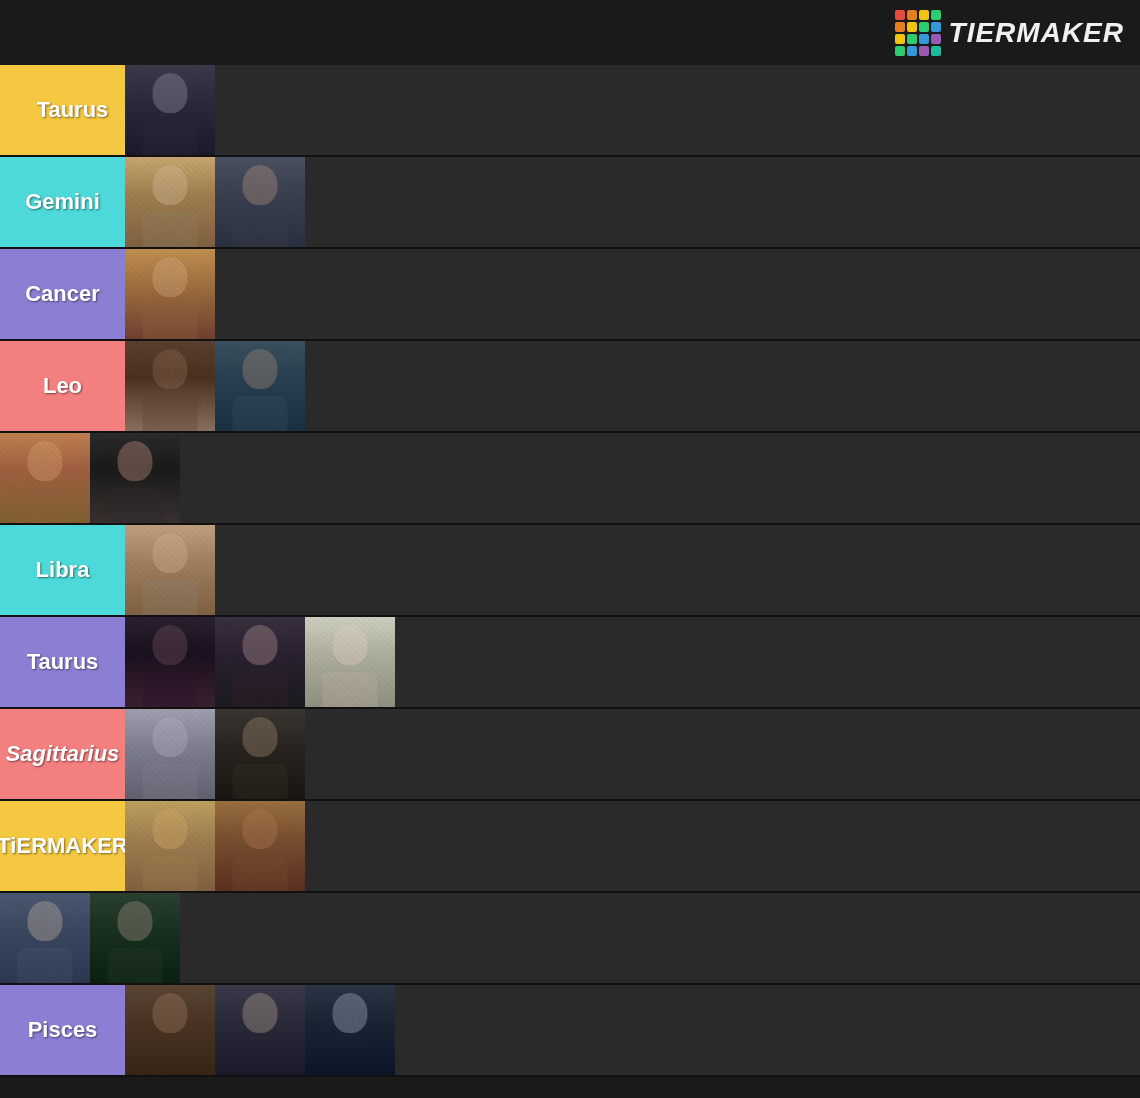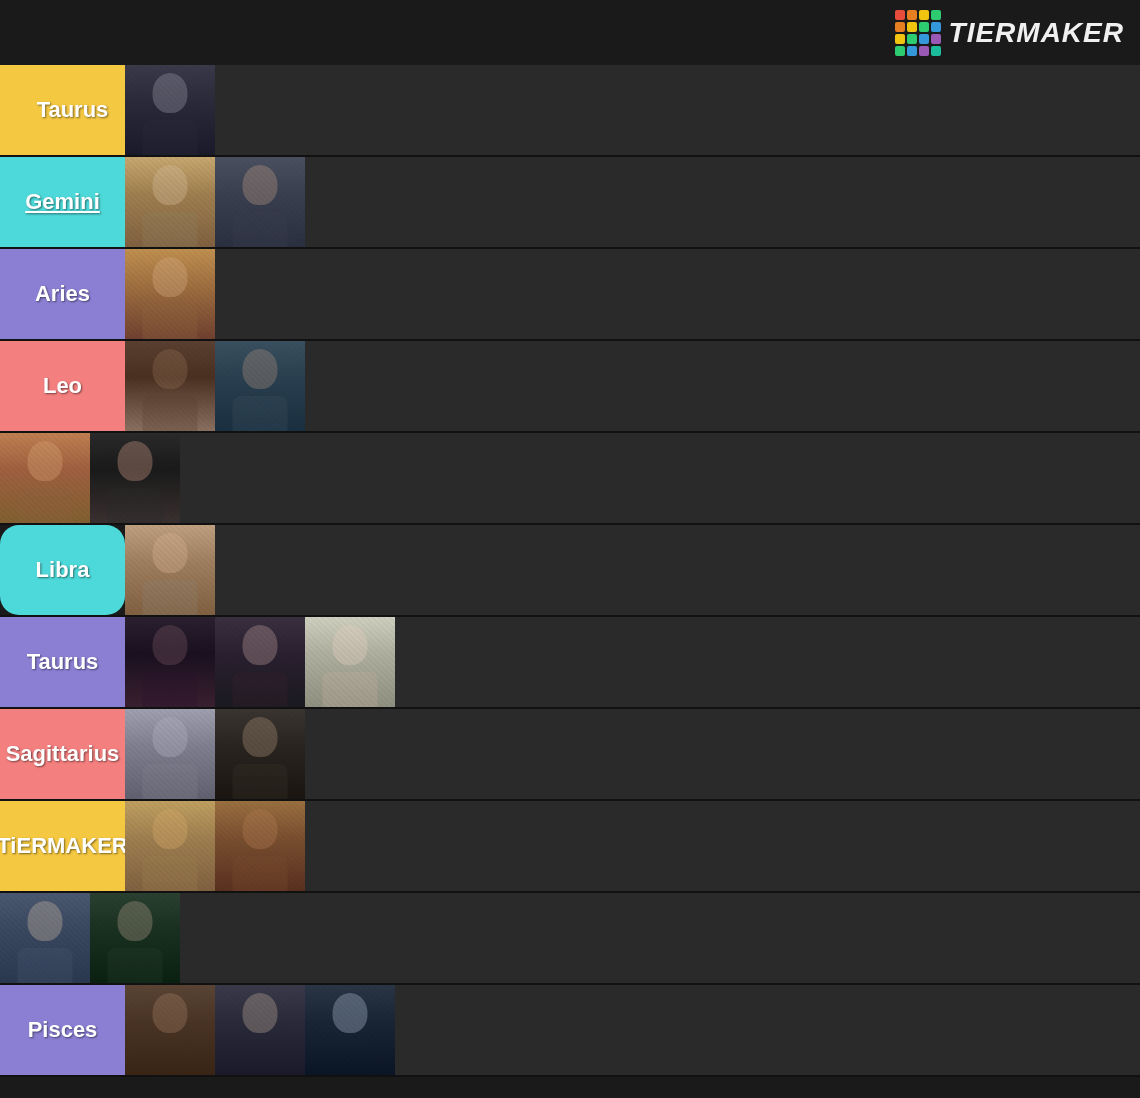--- a/index.html
+++ b/index.html
@@ -91,27 +91,27 @@
     .person-img {
       width: 90px;
       height: 90px;
       position: relative;
       overflow: hidden;
     }
 
     
     .color-aries { background: #f47f7f; }
     .color-taurus { background: #f5c842; padding-left: 20px; }
-    .color-gemini { background: #4dd9d9; text-decoration: underline; }
+    .color-gemini { background: #4dd9d9; }
     .color-cancer { background: #8b7fd4; }
     .color-leo { background: #f47f7f; }
     .color-virgo { background: #f5c842; }
-    .color-libra { background: #4dd9d9; border-radius: 19px; }
+    .color-libra { background: #4dd9d9; }
     .color-scorpio { background: #8b7fd4; }
-    .color-sagittarius { background: #f47f7f; }
+    .color-sagittarius { background: #f47f7f; font-style: italic; }
     .color-capricorn { background: #f5c842; }
     .color-aquarius { background: #4dd9d9; }
     .color-pisces { background: #8b7fd4; }
 
     
     .char-taurus-1 {
       background: linear-gradient(180deg, #3a3a4a 0%, #2a2a3a 40%, #1a1a2a 100%);
     }
     .char-gemini-1 {
       background: linear-gradient(180deg, #c8a870 0%, #a08050 40%, #806040 100%);
@@ -265,21 +265,21 @@
         </div>
         <div class="character-card">
           <div class="person-img char-gemini-2">
             <div class="head" style="background: rgb(176, 144, 128);"></div>
             <div class="body" style="background: rgb(58, 64, 80);"></div>
           </div>
         </div>
       </div>
     </div>
     <div class="tier-row">
-      <div class="tier-label color-cancer" style="background: rgb(139, 127, 212);">Aries</div>
+      <div class="tier-label color-cancer" style="background: rgb(139, 127, 212);">Cancer</div>
       <div class="tier-content">
         <div class="character-card">
           <div class="person-img char-cancer-1">
             <div class="head" style="background: rgb(212, 168, 128);"></div>
             <div class="body" style="background: rgb(144, 104, 64);"></div>
           </div>
         </div>
       </div>
     </div>
     <div class="tier-row">

